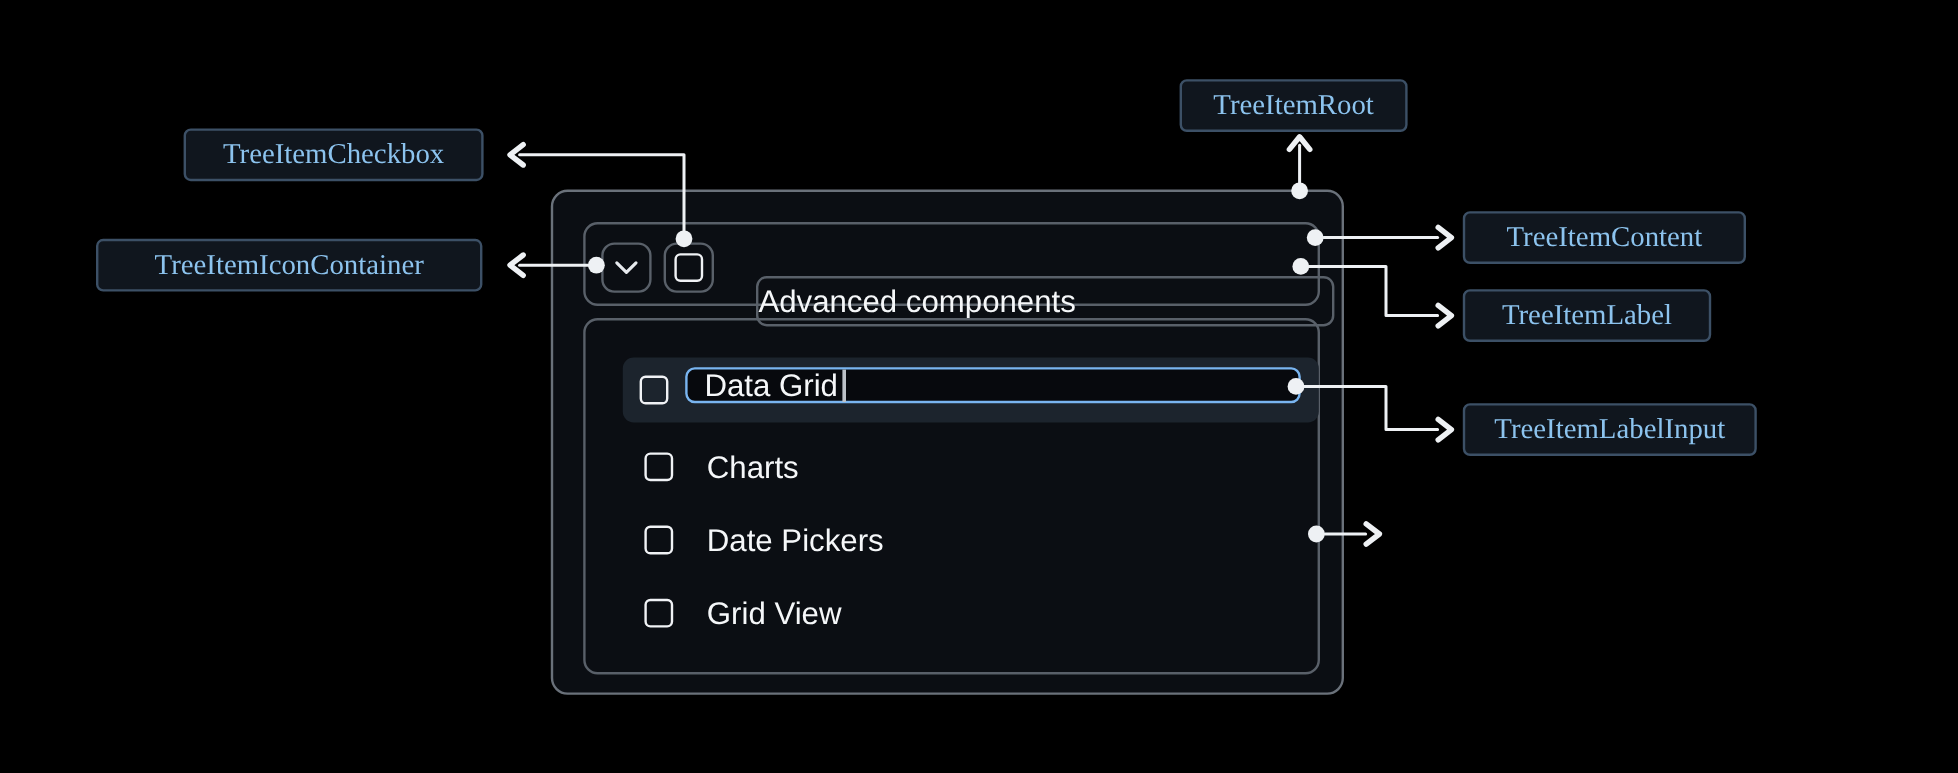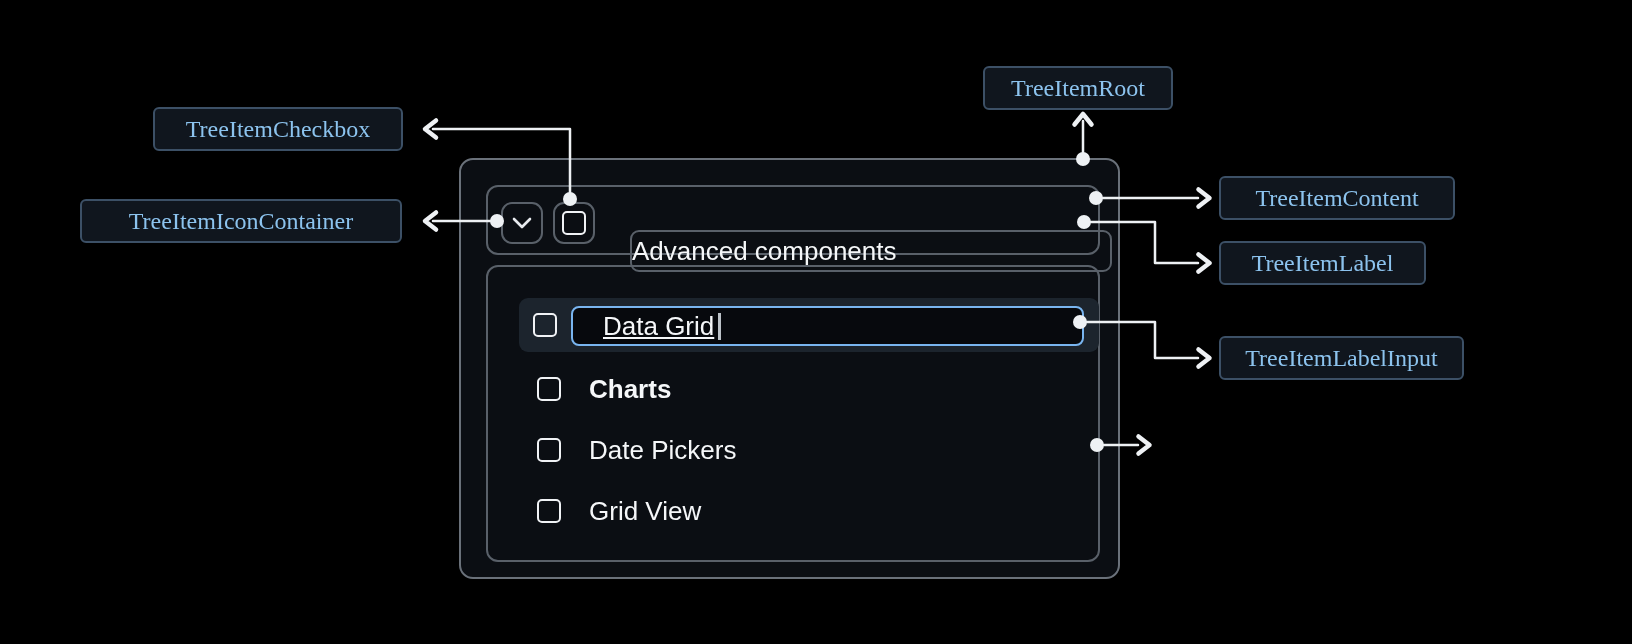--- a/index.html
+++ b/index.html
@@ -44,24 +44,24 @@
   .tgroup{
     position:absolute;left:25px;top:105px;width:614px;height:297px;
     box-sizing:border-box;border:2px solid #596069;border-radius:12px;
   }
   .editrow{
     position:absolute;left:31px;top:31px;width:580px;height:54px;
     background:#1c242d;border-radius:9px;
   }
   .editrow .cb{position:absolute;left:14px;top:15px;}
   .tinput{
-    position:absolute;left:52px;top:8px;width:513px;height:40px;
+    position:absolute;left:52px;top:8px;width:513px;height:30px;
     box-sizing:border-box;border:2px solid #79b5f0;border-radius:8px;
-    background:#07090d;display:flex;align-items:center;padding-left:30px;
-    color:#f5f7f9;font-size:26px;text-decoration:underline;
+    background:#07090d;display:flex;align-items:center;padding-left:14px;
+    color:#f5f7f9;font-size:26px;
   }
   .caret{display:inline-block;width:3px;height:27px;background:#bcc2c8;margin-left:4px;}
   .trow{
     position:absolute;left:49px;height:30px;display:flex;align-items:center;
     color:#f5f7f9;font-size:26px;
   }
   .trow .cb{margin-right:28px;}
   
   .wires{position:absolute;left:0;top:0;z-index:4;pointer-events:none;}
   .wires *{vector-effect:non-scaling-stroke;}
@@ -97,21 +97,21 @@
     <div class="tgroup">
 
       <div class="editrow">
         <div class="cb"></div>
         <div class="tinput" role="textbox">
           <span>Data Grid</span>
           <span class="caret"></span>
         </div>
       </div>
 
-      <div class="trow" style="top:107px;font-weight:bold;">
+      <div class="trow" style="top:107px;">
         <div class="cb"></div>
         <span>Charts</span>
       </div>
       <div class="trow" style="top:168px;">
         <div class="cb"></div>
         <span>Date Pickers</span>
       </div>
       <div class="trow" style="top:229px;">
         <div class="cb"></div>
         <span>Grid View</span>

